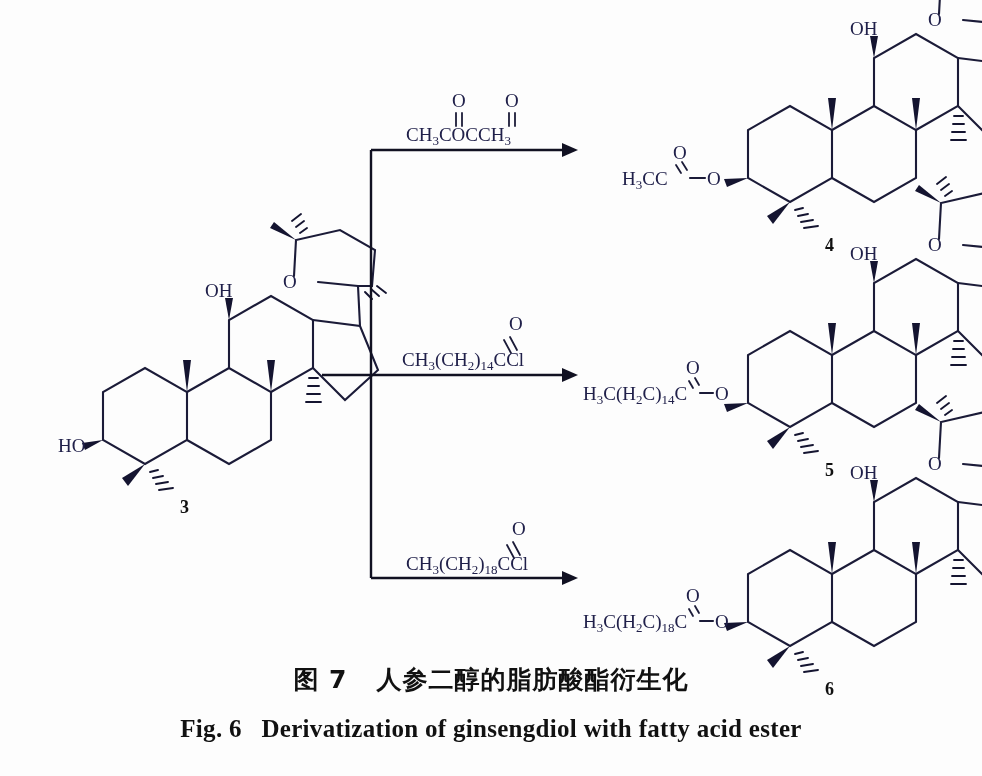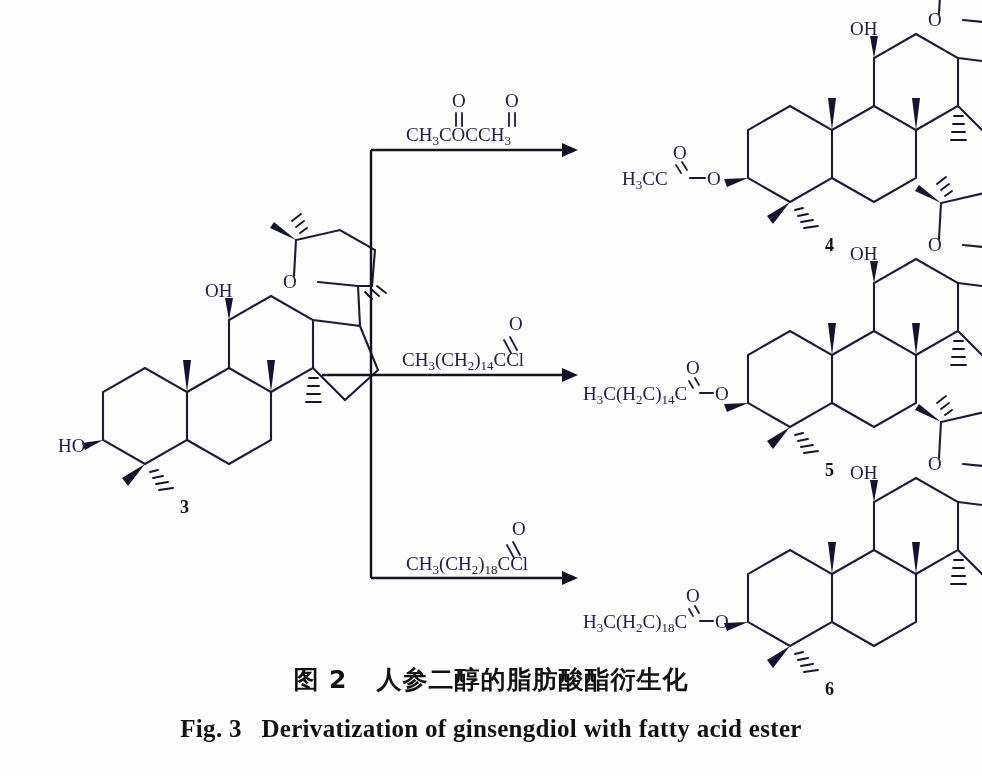--- a/index.html
+++ b/index.html
@@ -310,16 +310,16 @@
       <text class="atom" x="715" y="628">O</text>
       <line class="bond" x1="713" y1="621" x2="700" y2="621"></line>
       <text class="atom" x="686" y="602">O</text>
       <line class="bond-thin" x1="689" y1="609" x2="693" y2="616"></line>
       <line class="bond-thin" x1="695" y1="606" x2="699" y2="613"></line>
       <text class="atom" x="583" y="628"><tspan>H</tspan><tspan class="atom-sm" dy="4">3</tspan><tspan dy="-4">C(H</tspan><tspan class="atom-sm" dy="4">2</tspan><tspan dy="-4">C)</tspan><tspan class="atom-sm" dy="4">18</tspan><tspan dy="-4">C</tspan></text>
     </g>
 
   </svg>
 
-  <div class="capt-zh">图 2   人参二醇的脂肪酸酯衍生化</div>
-  <div class="capt-en">Fig. 3   Derivatization of ginsengdiol with fatty acid ester</div>
+  <div class="capt-zh">图 7   人参二醇的脂肪酸酯衍生化</div>
+  <div class="capt-en">Fig. 6   Derivatization of ginsengdiol with fatty acid ester</div>
 
 </div>
 
 </body></html>

